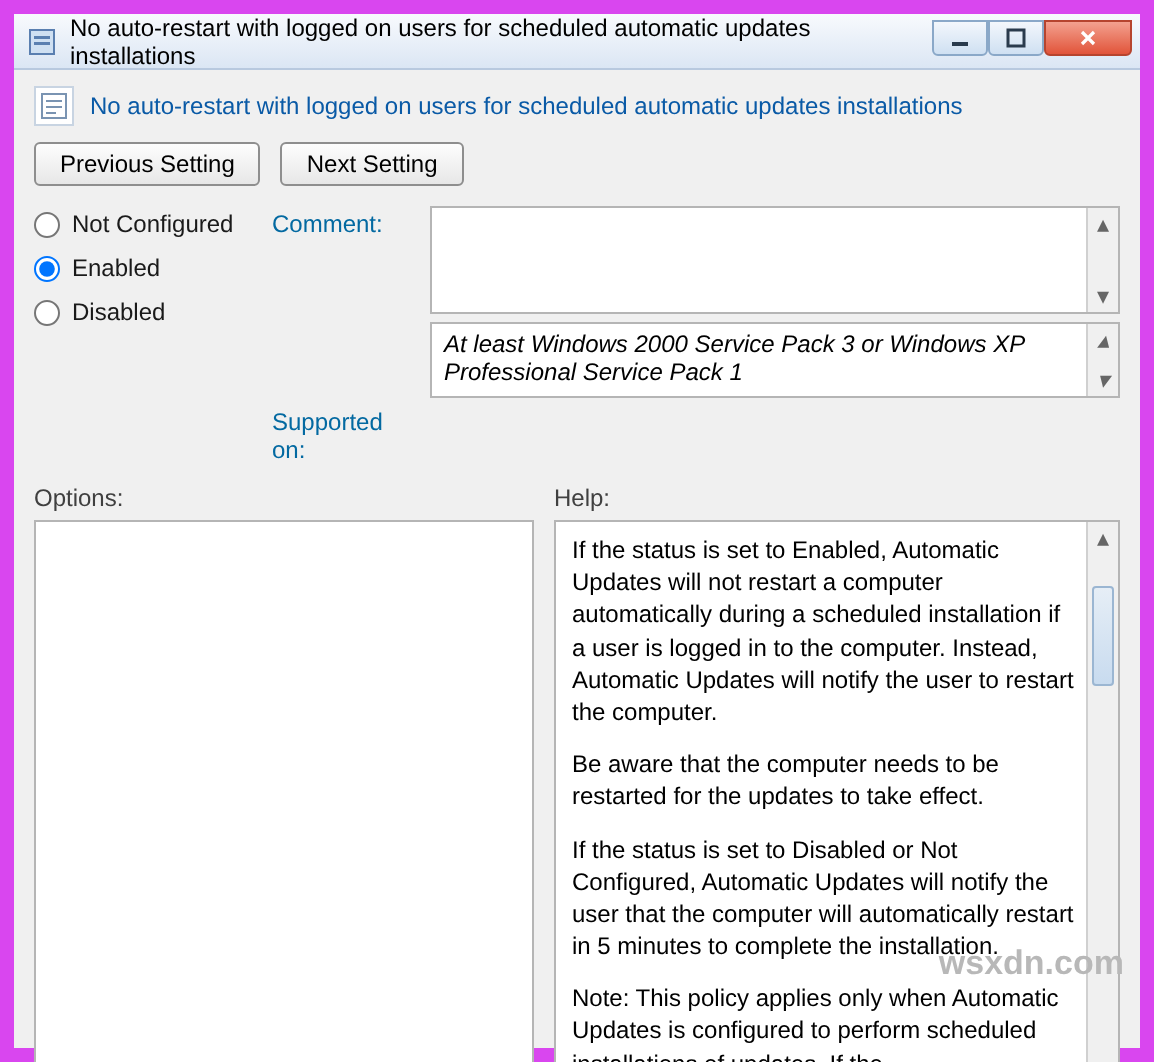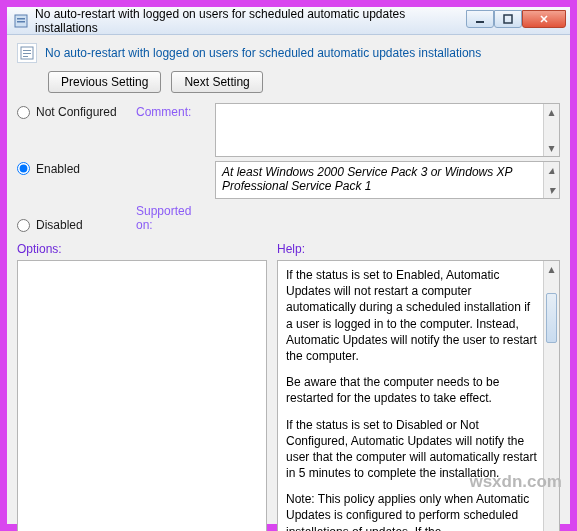--- a/index.html
+++ b/index.html
@@ -8,35 +8,35 @@
 .titlebar { height: 28px; background: linear-gradient(#f8fafd,#dbe6f4); border-bottom: 1px solid #b8c9df; display: flex; align-items: center; padding-left: 6px; }
 .titlebar .icon { width: 16px; height: 16px; margin-right: 6px; }
 .titlebar .title { flex: 1; color: #000; }
 .winbtns { display: flex; height: 20px; margin-right: 4px; gap: 0; }
 .winbtn { width: 28px; height: 18px; border: 1px solid #8aa8c8; background: linear-gradient(#f3f7fc,#cfe0f2); display: flex; align-items: center; justify-content: center; border-radius: 0 0 3px 3px; margin-top: -1px; }
 .winbtn.close { width: 44px; background: linear-gradient(#f3a18f,#e1543a); border-color: #b6442e; color:#fff; }
 .winbtn svg { width: 10px; height: 10px; }
 .content { flex: 1; display: flex; flex-direction: column; padding: 8px 10px 6px 10px; }
 .subtitle { display: flex; align-items: center; gap: 8px; margin-bottom: 8px; color:#0a5aa6; }
 .subtitle .icon { width: 20px; height: 20px; border:1px solid #c8d4e2; background:#fff; display:flex; align-items:center; justify-content:center; }
-.navrow { display: flex; gap: 10px; margin-bottom: 10px; margin-left: 31px; }
+.navrow { display: flex; gap: 10px; margin-bottom: 10px; }
 .btn { background: linear-gradient(#fdfdfd,#e7e7e7); border: 1px solid #8e8e8e; border-radius: 3px; padding: 3px 12px; color:#000; }
 .midgrid { display: grid; grid-template-columns: 115px 75px 1fr; gap: 4px 4px; margin-bottom: 10px; }
 .radios { display: flex; flex-direction: column; gap: 8px; padding-top: 2px; }
 .radio { display: flex; align-items: center; gap: 6px; color:#1a1a1a; }
 .radio input { margin:0; }
-.lbl { color:#8b5cf6; text-align: left; padding-top: 2px; }
+.lbl { color:#0369a1; text-align: left; padding-top: 2px; }
 .txtbox { background:#fff; border:1px solid #b5b5b5; height: 54px; position: relative; }
 .txtbox .scroll { position:absolute; right:0; top:0; bottom:0; width:16px; background:#f0f0f0; border-left:1px solid #d0d0d0; display:flex; flex-direction:column; justify-content:space-between; }
 .scrollbtn { height:16px; display:flex; align-items:center; justify-content:center; color:#666; }
 .supportbox { background:#fff; border:1px solid #b5b5b5; height: 38px; position: relative; padding: 3px 20px 3px 6px; color:#000;font-style:italic; }
 .supportbox .scroll { position:absolute; right:0; top:0; bottom:0; width:16px; background:#f0f0f0; border-left:1px solid #d0d0d0; display:flex; flex-direction:column; justify-content:space-between; }
 .panes { flex:1; display:grid; grid-template-columns: 250px 1fr; gap: 10px; min-height: 0; }
 .panecol { display:flex; flex-direction:column; min-height:0; }
-.panelabel { color:#6d28d9; margin-bottom: 4px; }
+.panelabel { color:#404040; margin-bottom: 4px; }
 .panebox { flex:1; background:#fff; border:1px solid #b5b5b5; position:relative; overflow:hidden; }
 .helpbox { padding: 6px 22px 6px 8px; color:#000; line-height: 1.35; overflow:hidden; }
 .helpbox p { margin: 0 0 10px 0; }
 .helpbox .scroll { position:absolute; right:0; top:0; bottom:0; width:16px; background:#f0f0f0; border-left:1px solid #d0d0d0; display:flex; flex-direction:column; }
 .helpbox .scroll .thumb { flex:0 0 auto; height:50px; margin:16px 2px 0 2px; background:linear-gradient(#e6eef6,#c8dbef); border:1px solid #9bb6d2; border-radius:2px; }
 .watermark { position:absolute; right:8px; bottom:32px; color:#b8b8b8; font-size:17px; pointer-events:none;font-weight:bold; }
 </style>
 </head>
 <body>
 
@@ -83,21 +83,21 @@
       </span>
       <span>No auto-restart with logged on users for scheduled automatic updates installations</span>
     </div>
 
     <div class="navrow">
       <button class="btn">Previous Setting</button>
       <button class="btn">Next Setting</button>
     </div>
 
     <div class="midgrid">
-      <div class="radios" style="grid-row: span 2; justify-content: space-between;">
+      <div class="radios" style="grid-row: span 2;">
         <label class="radio">
           <input type="radio" name="st" style="">
           <span>Not Configured</span>
         </label>
         <label class="radio">
           <input type="radio" name="st" checked="" style="">
           <span>Enabled</span>
         </label>
         <label class="radio">
           <input type="radio" name="st" style="">

